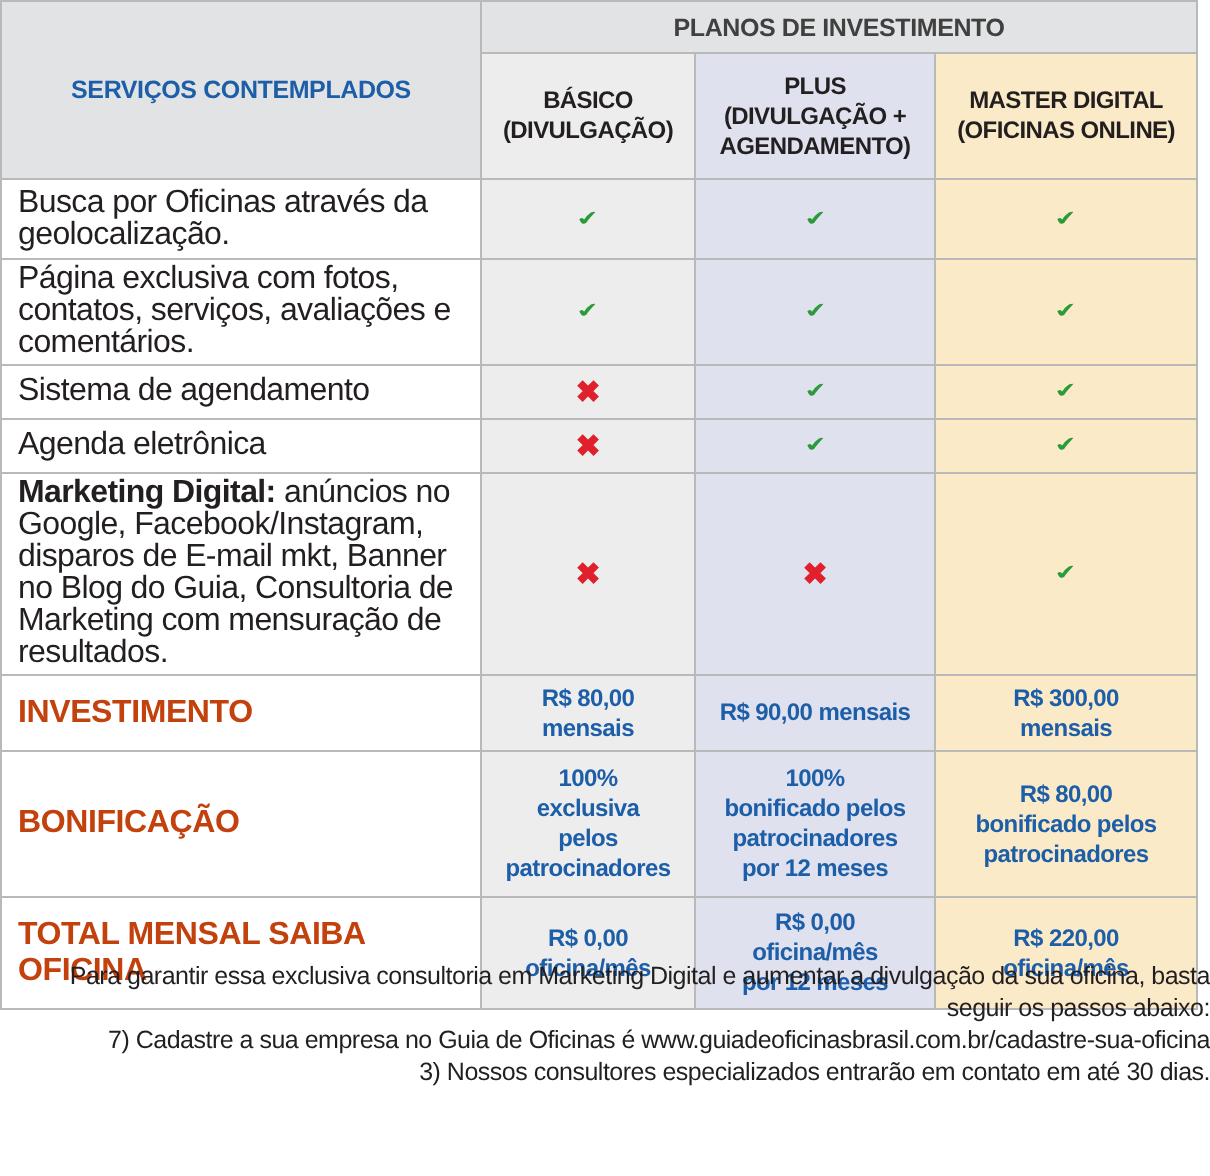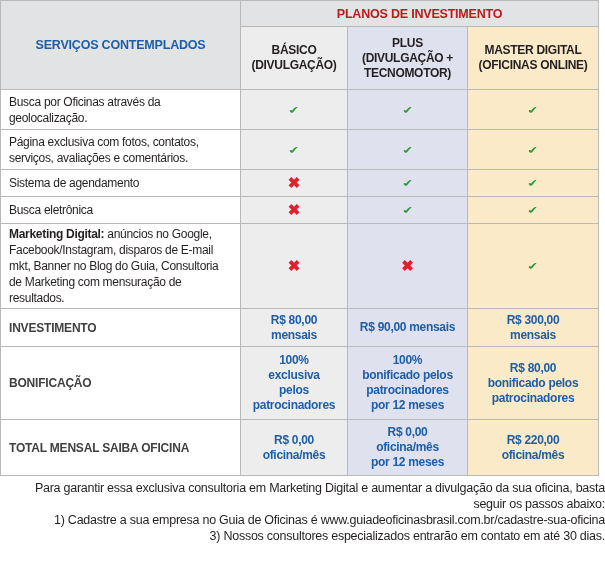--- a/index.html
+++ b/index.html
@@ -11,30 +11,30 @@
   table.plans td, table.plans th { border: 1px solid #b9b9b9; padding: 0; }
   col.c0 { width: 240px; } col.c1 { width: 107px; } col.c2 { width: 120px; } col.c3 { width: 131px; }
 
   .hdr-gray { background: #e2e3e4; }
   .col-basico { background: #ededee; }
   .col-plus { background: #dfe1ee; }
   .col-master { background: #fbeac8; }
   .row-white { background: #ffffff; }
 
   .th-services { color: #1d5ea8; font-weight: bold; font-size: 12.5px; text-align: center; vertical-align: middle; height: 88px; letter-spacing: -0.2px; }
-  .th-planos { color: #b91c1c; font-weight: bold; font-size: 12.5px; text-align: center; height: 25px; letter-spacing: -0.2px; }
+  .th-planos { color: #404040; font-weight: bold; font-size: 12.5px; text-align: center; height: 25px; letter-spacing: -0.2px; }
   .th-plan { color: #231f20; font-weight: bold; font-size: 12px; text-align: center; line-height: 15px; height: 62px; letter-spacing: -0.3px; }
 
-  .svc { font-size: 12px; line-height: 16px; padding: 2px 8px !important; vertical-align: middle; letter-spacing: -0.3px; }
+  .svc { font-size: 16px; line-height: 16px; padding: 2px 8px !important; vertical-align: middle; letter-spacing: -0.3px; }
   .svc b { font-weight: bold; }
   .mark { text-align: center; vertical-align: middle; }
   .check { color: #2a9a3a; font-size: 14px; display: inline-block; transform: scaleY(0.7) rotate(-8deg); }
   .cross { color: #e0202a; font-size: 15px; font-weight: bold; }
 
-  .lbl { color: #404040; font-weight: bold; font-size: 12px; padding-left: 8px !important; vertical-align: middle; letter-spacing: -0.2px; }
+  .lbl { color: #c2410c; font-weight: bold; font-size: 16px; padding-left: 8px !important; vertical-align: middle; letter-spacing: -0.2px; }
   .val { color: #1d5ea8; font-weight: bold; font-size: 12px; text-align: center; vertical-align: middle; line-height: 15px; letter-spacing: -0.3px; }
 
   .r-busca { height: 40px; } .r-pagina { height: 40px; } .r-sist { height: 27px; } .r-agenda { height: 27px; }
   .r-mkt { height: 70px; } .r-inv { height: 38px; } .r-bon { height: 73px; } .r-total { height: 56px; }
 
   .info { position: absolute; left: 0; top: 480px; width: 605px; font-size: 12.5px; line-height: 16px; letter-spacing: -0.25px; }
   .info .title { color: #1d5ea8; font-weight: bold; padding-left: 19px; font-size: 12.5px; }
   .info p { margin: 0; }
   .info .ind { text-indent: 19px; text-align: right; }
 </style>
@@ -54,21 +54,21 @@
     <th colspan="3" class="th-planos hdr-gray">PLANOS DE INVESTIMENTO</th>
   </tr>
   <tr>
     <th class="th-plan col-basico">
       <span>BÁSICO</span><br>
       <span>(DIVULGAÇÃO)</span>
     </th>
     <th class="th-plan col-plus">
       <span>PLUS</span><br>
       <span>(DIVULGAÇÃO +</span><br>
-      <span>TECNOMOTOR)</span>
+      <span>AGENDAMENTO)</span>
     </th>
     <th class="th-plan col-master">
       <span>MASTER DIGITAL</span><br>
       <span>(OFICINAS ONLINE)</span>
     </th>
   </tr>
 
   <tr class="r-busca">
     <td class="svc row-white"><b></b><span>Busca por Oficinas através da geolocalização.</span></td>
     <td class="mark col-basico"><span class="check">✔</span></td>
@@ -81,21 +81,21 @@
     <td class="mark col-plus"><span class="check">✔</span></td>
     <td class="mark col-master"><span class="check">✔</span></td>
   </tr>
   <tr class="r-sist">
     <td class="svc row-white"><b></b><span>Sistema de agendamento</span></td>
     <td class="mark col-basico"><span class="cross">✖</span></td>
     <td class="mark col-plus"><span class="check">✔</span></td>
     <td class="mark col-master"><span class="check">✔</span></td>
   </tr>
   <tr class="r-agenda">
-    <td class="svc row-white"><b></b><span>Busca eletrônica</span></td>
+    <td class="svc row-white"><b></b><span>Agenda eletrônica</span></td>
     <td class="mark col-basico"><span class="cross">✖</span></td>
     <td class="mark col-plus"><span class="check">✔</span></td>
     <td class="mark col-master"><span class="check">✔</span></td>
   </tr>
   <tr class="r-mkt">
     <td class="svc row-white"><b>Marketing Digital:</b><span> anúncios no Google, Facebook/Instagram, disparos de E-mail mkt, Banner no Blog do Guia, Consultoria de Marketing com mensuração de resultados.</span></td>
     <td class="mark col-basico"><span class="cross">✖</span></td>
     <td class="mark col-plus"><span class="cross">✖</span></td>
     <td class="mark col-master"><span class="check">✔</span></td>
   </tr>
@@ -116,15 +116,15 @@
     <td class="lbl row-white">TOTAL MENSAL SAIBA OFICINA</td>
     <td class="val col-basico"><span>R$ 0,00</span><br><span>oficina/mês</span></td>
     <td class="val col-plus"><span>R$ 0,00</span><br><span>oficina/mês</span><br><span>por 12 meses</span></td>
     <td class="val col-master"><span>R$ 220,00</span><br><span>oficina/mês</span></td>
   </tr>
 </tbody>
   </table>
 
 <div class="info">
   <p class="ind">Para garantir essa exclusiva consultoria em Marketing Digital e aumentar a divulgação da sua oficina, basta seguir os passos abaixo:</p>
-  <p class="ind">1) Cadastre a sua empresa no Guia de Oficinas é www.guiadeoficinasbrasil.com.br/cadastre-sua-oficina</p>
+  <p class="ind">7) Cadastre a sua empresa no Guia de Oficinas é www.guiadeoficinasbrasil.com.br/cadastre-sua-oficina</p>
   <p class="ind">3) Nossos consultores especializados entrarão em contato em até 30 dias.</p>
 </div>
 
 </body></html>

